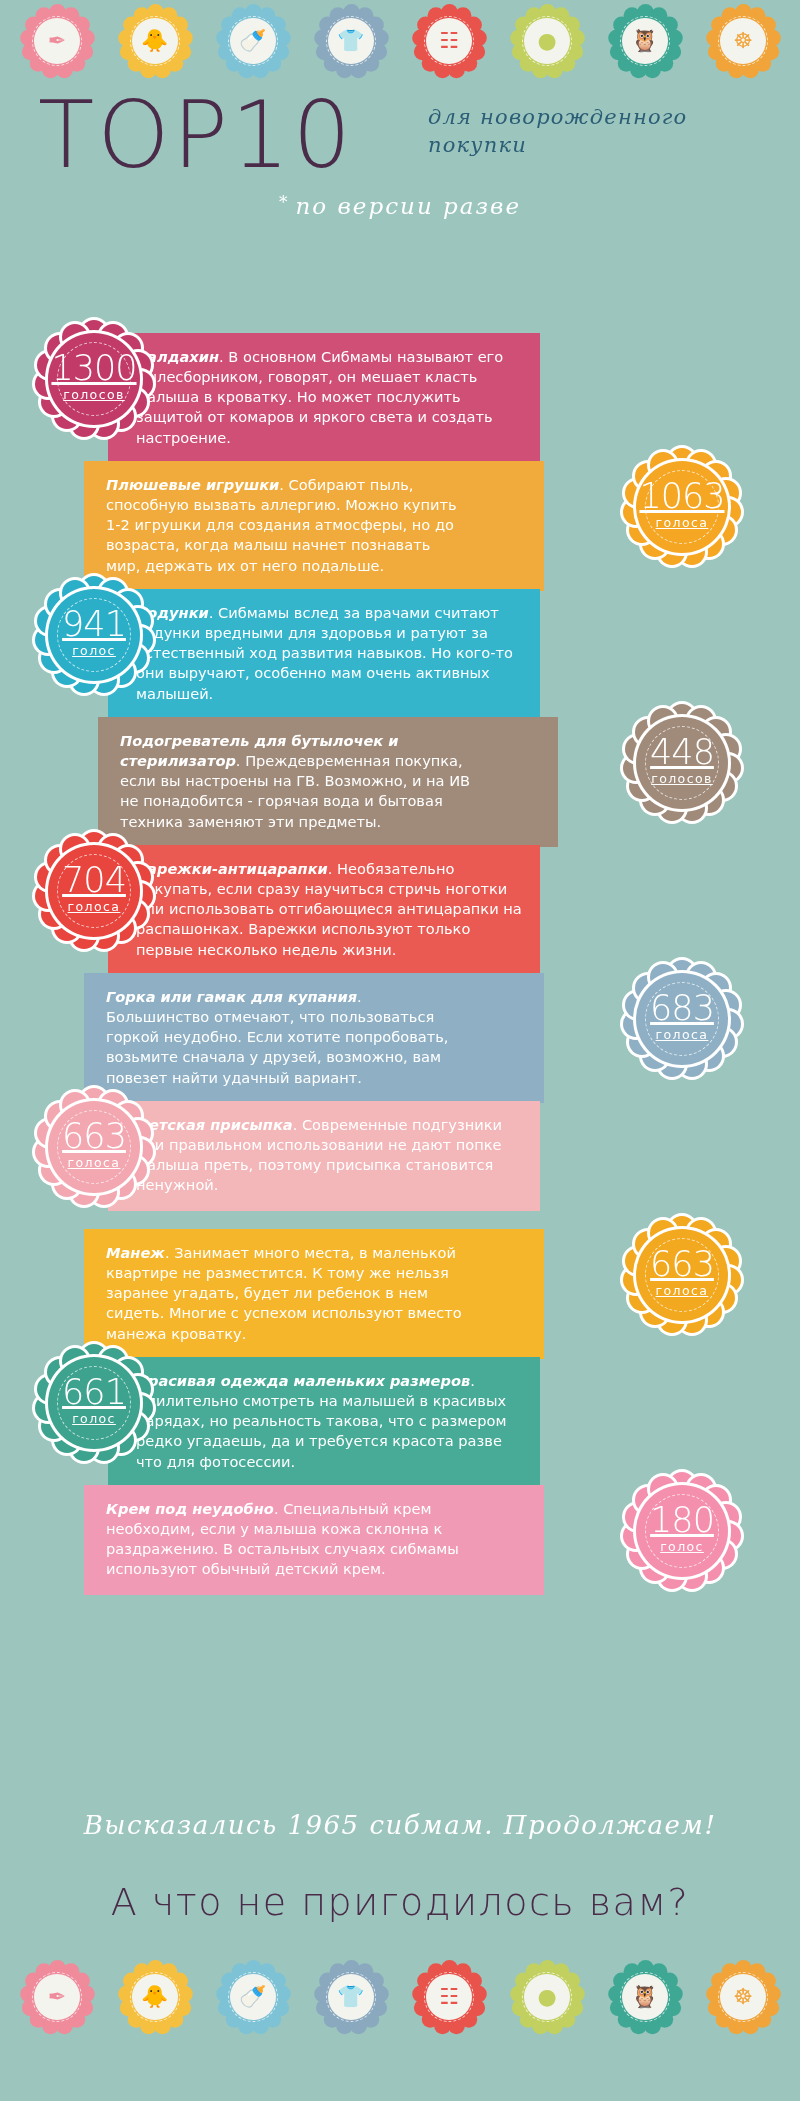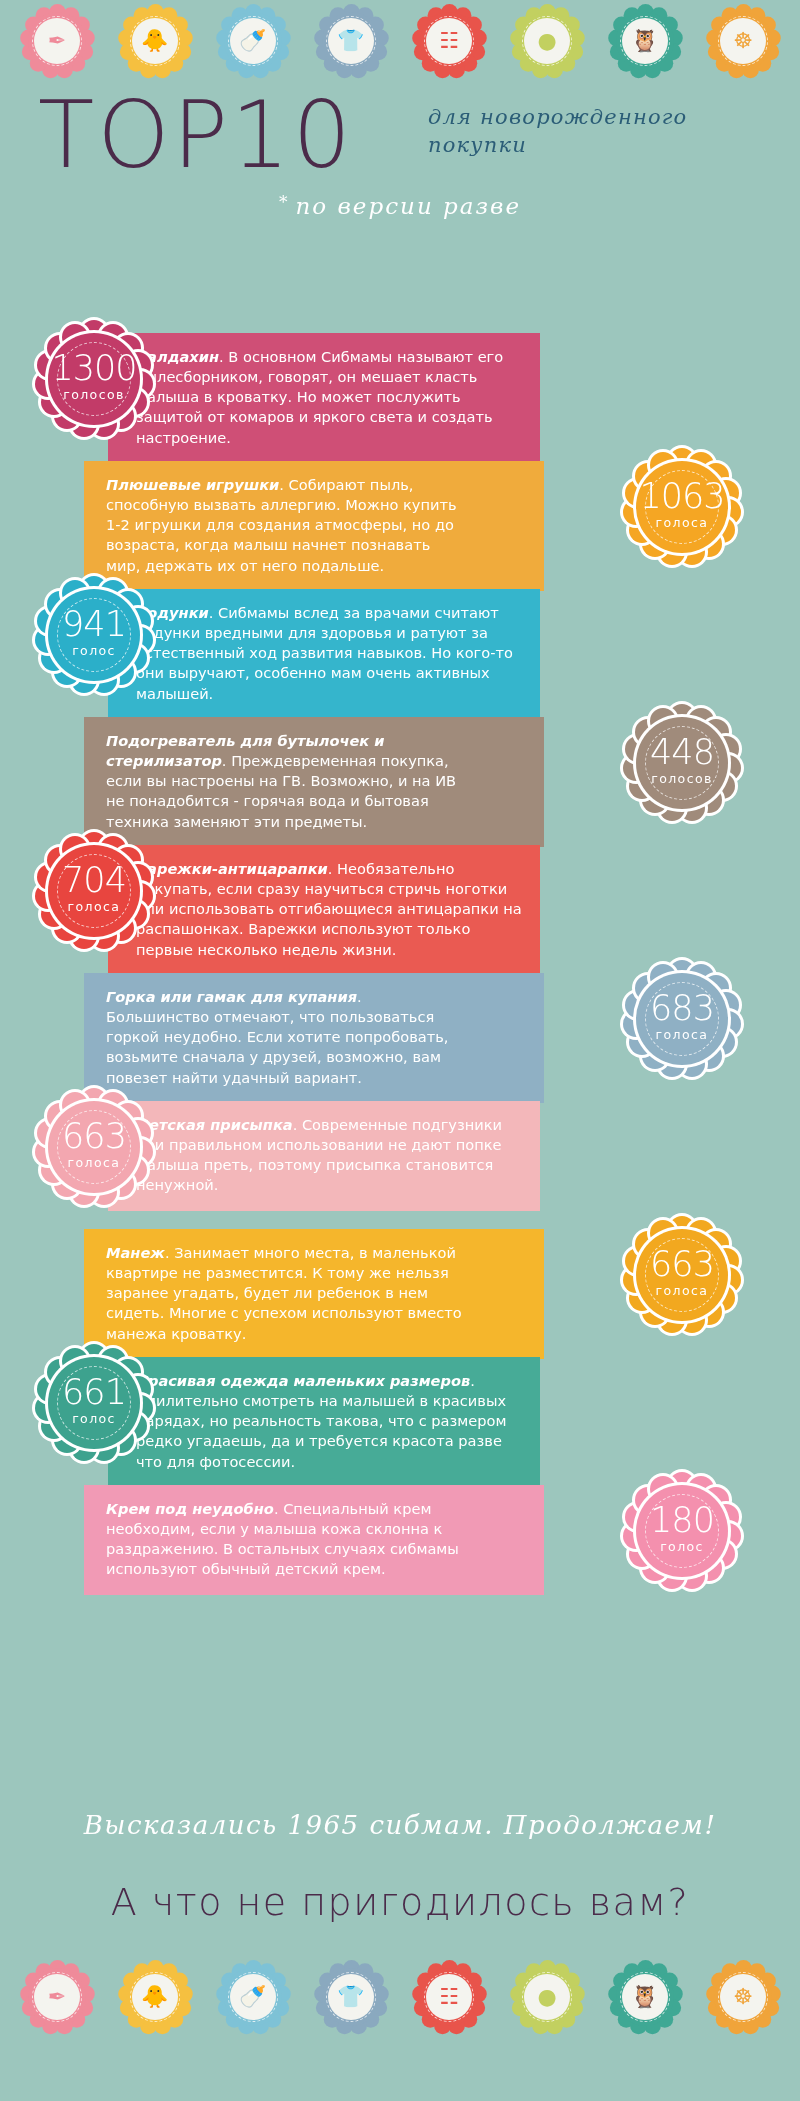--- a/index.html
+++ b/index.html
@@ -164,31 +164,33 @@
     position: absolute;
     z-index: 4;
     left: 0; top: 30px;
     width: 116px;
     text-align: center;
     color: #ffffff;
     font-size: 35px;
     font-weight: 300;
     letter-spacing: -1px;
     line-height: 1;
+    text-decoration: underline;
   }
   .badge .votes {
     position: absolute;
     z-index: 4;
     left: 0; top: 68px;
     width: 116px;
     text-align: center;
     color: #ffffff;
     font-size: 12.5px;
     letter-spacing: 1.4px;
     line-height: 1;
+    text-decoration: underline;
   }
 
   
   .footer-line {
     position: absolute;
     left: 0; top: 1810px;
     width: 800px;
     text-align: center;
     font-family: "DejaVu Serif", serif;
     font-style: italic;
@@ -464,21 +466,21 @@
           <div class="petal" style="left: 1.2514px; top: 30.7852px;"></div>
           <div class="petal" style="left: 10.8153px; top: 14.22px;"></div>
           <div class="petal" style="left: 26.2901px; top: 2.97691px;"></div>
           <div class="core"></div>
           <div class="ring"></div>
           <div class="num">941</div>
           <div class="votes">голос</div>
         </div>
       </div>
       <div class="item" style="top: 717px;">
-        <div class="bar" style="background: rgb(160, 139, 123); left: 84px; width: 460px; padding-left: 22px; padding-right: 80px;"><span class="lead">Подогреватель для бутылочек и стерилизатор</span><span>. Преждевременная покупка, если вы настроены на ГВ. Возможно, и на ИВ не понадобится - горячая вода и бытовая техника заменяют эти предметы.</span></div>
+        <div class="bar" style="background: rgb(160, 139, 123); left: 98px; width: 460px; padding-left: 22px; padding-right: 80px;"><span class="lead">Подогреватель для бутылочек и стерилизатор</span><span>. Преждевременная покупка, если вы настроены на ГВ. Возможно, и на ИВ не понадобится - горячая вода и бытовая техника заменяют эти предметы.</span></div>
         <div class="badge" style="color: rgb(160, 139, 123); left: 624px;">
           <div class="petal" style="left: 45px; top: -1px;"></div>
           <div class="petal" style="left: 63.7099px; top: 2.97691px;"></div>
           <div class="petal" style="left: 79.1847px; top: 14.22px;"></div>
           <div class="petal" style="left: 88.7486px; top: 30.7852px;"></div>
           <div class="petal" style="left: 90.748px; top: 49.8083px;"></div>
           <div class="petal" style="left: 84.8372px; top: 68px;"></div>
           <div class="petal" style="left: 72.0381px; top: 82.2148px;"></div>
           <div class="petal" style="left: 54.5639px; top: 89.9948px;"></div>
           <div class="petal" style="left: 35.4361px; top: 89.9948px;"></div>

